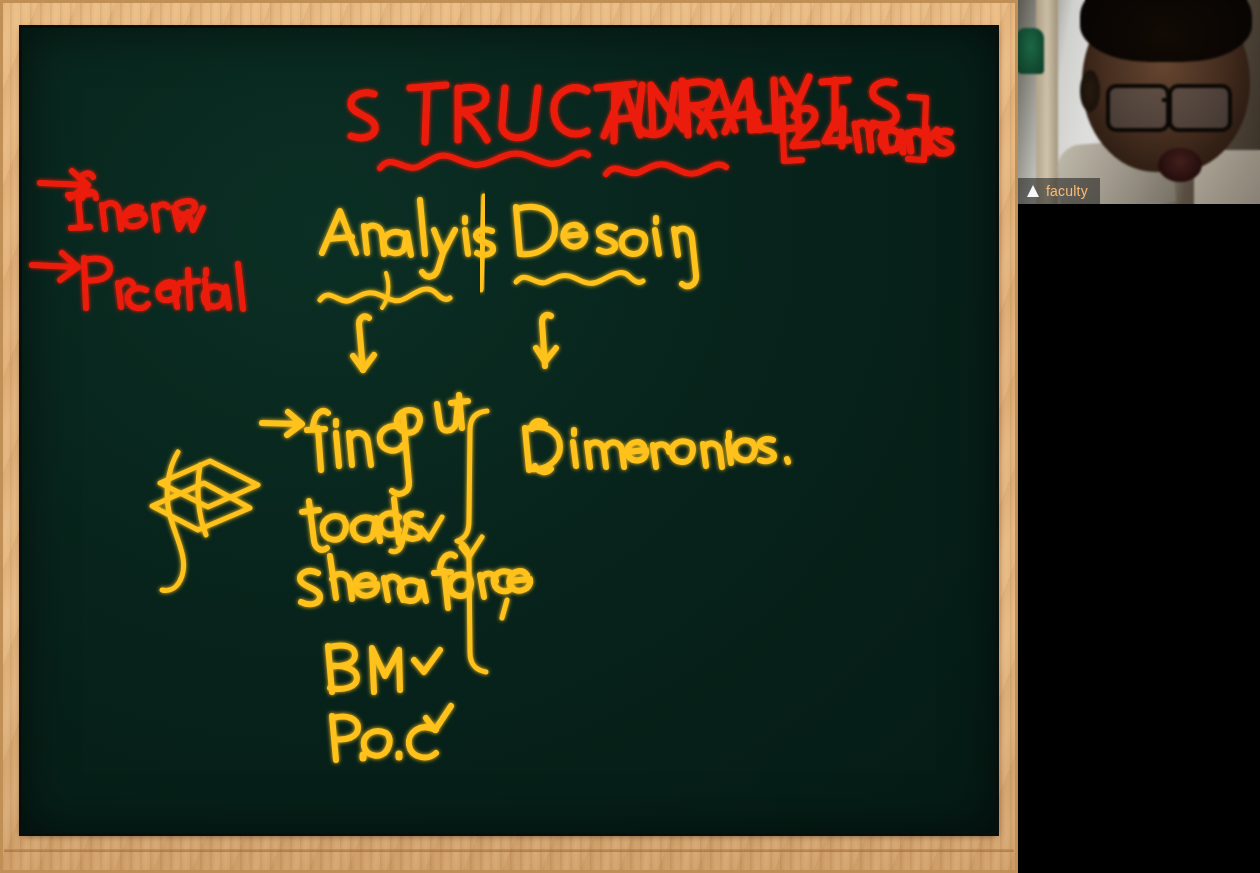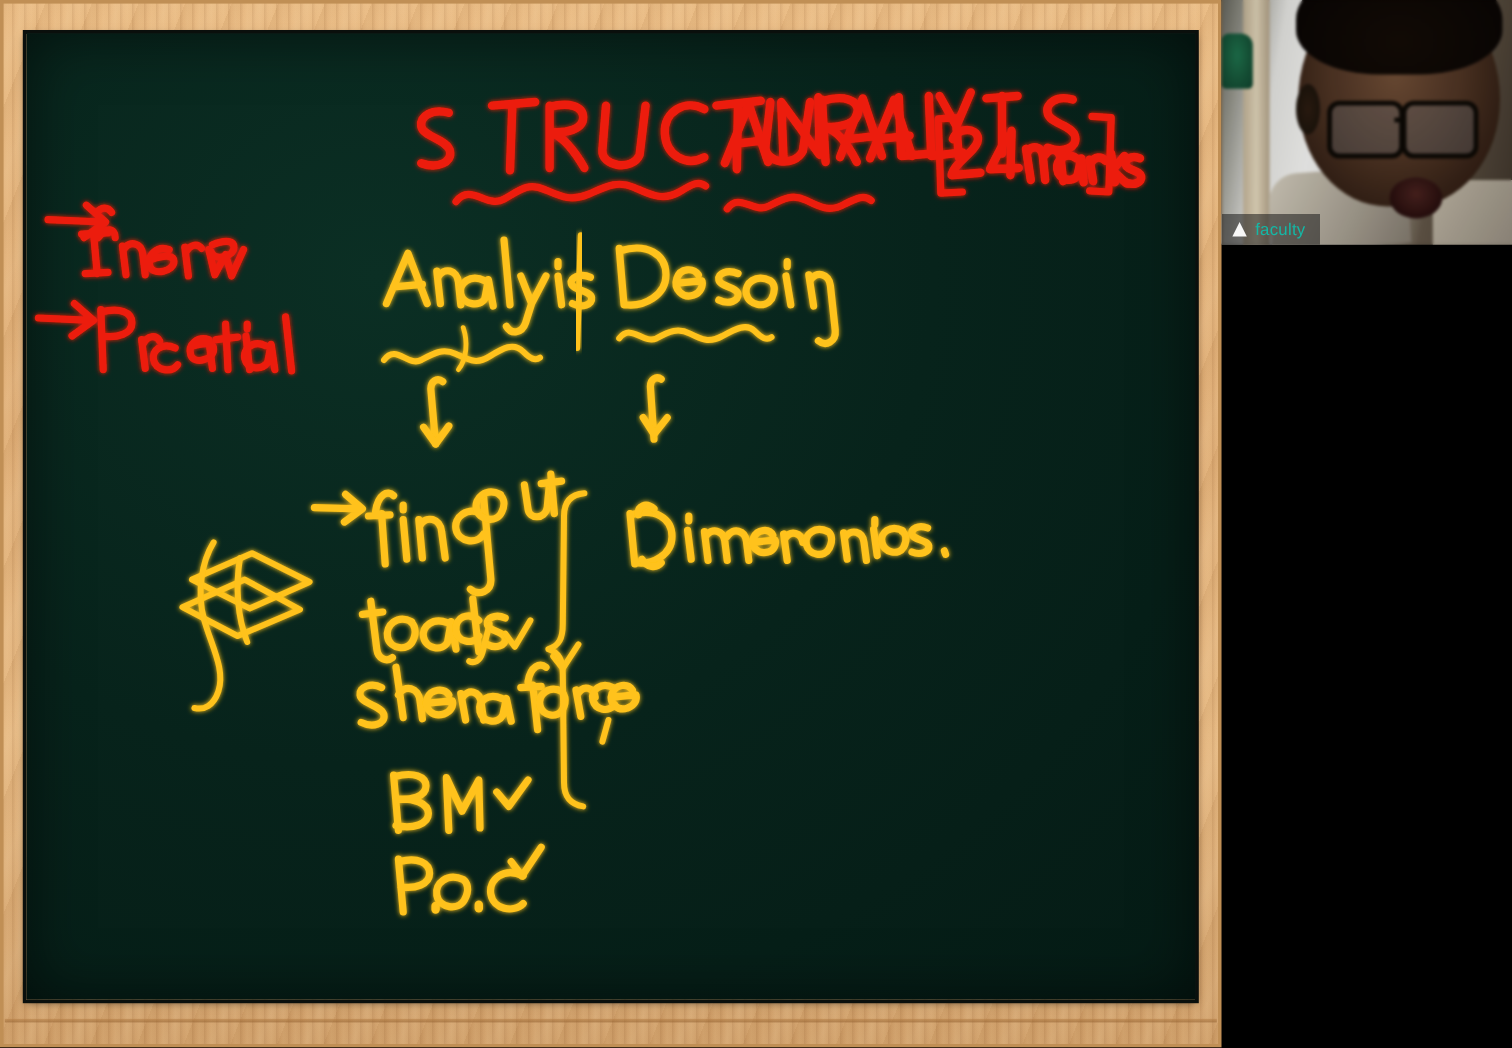--- a/index.html
+++ b/index.html
@@ -166,21 +166,21 @@
   }
   #cam-label {
     position: absolute;
     left: 0; bottom: 0;
     height: 26px;
     padding: 0 12px 0 8px;
     display: flex;
     align-items: center;
     gap: 6px;
     background: rgba(25,25,25,0.55);
-    color: #14b8a6;
+    color: #fdba74;
     font-size: 14px;
     letter-spacing: .2px;
   }
   #cam-label .triangle-icon {
     width: 14px; height: 14px; display:inline-block;
   }
   #black-fill {
     position: absolute;
     left: 0; top: 204px;
     width: 242px; height: 669px;

